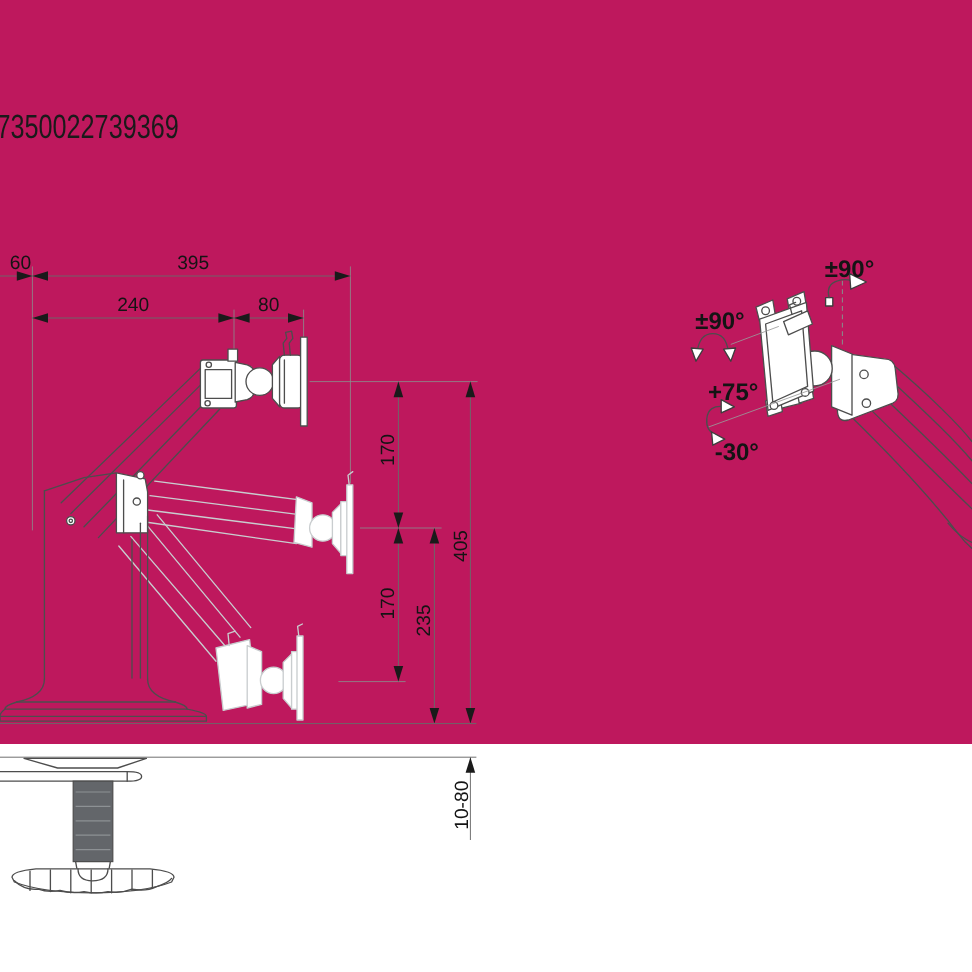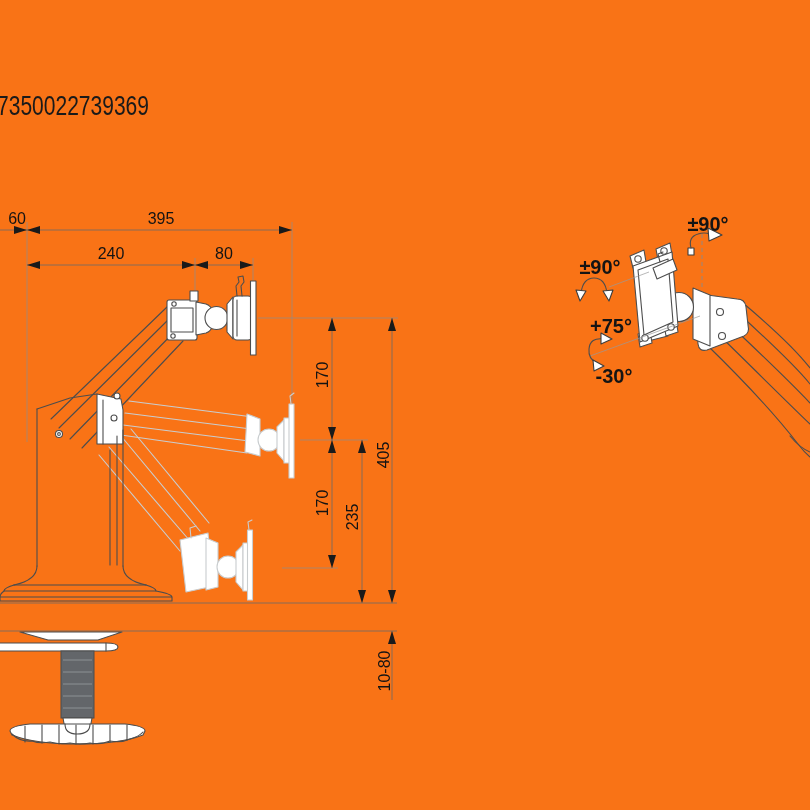--- a/index.html
+++ b/index.html
@@ -1,16 +1,16 @@
 <!DOCTYPE html>
 <html><head>
 <meta charset="utf-8">
 <style>
   html,body{margin:0;padding:0;background:#ffffff;width:810px;height:810px;overflow:hidden;}
-  #stage{position:relative;width:810px;height:810px;background:#f97316;font-family:"Liberation Sans",sans-serif;}
+  #stage{position:relative;width:810px;height:620px;background:#be185d;font-family:"Liberation Sans",sans-serif;}
   svg{display:block}
   .dimtxt{font-family:"Liberation Sans",sans-serif;font-size:16px;fill:#141414;}
   .angletxt{font-family:"Liberation Sans",sans-serif;font-size:20px;font-weight:600;fill:#141414;}
   .codetxt{font-family:"Liberation Sans",sans-serif;font-size:28px;fill:#1a1a1a;}
   .solid{stroke:#4d4d4d;stroke-width:1.1;fill:none;stroke-linejoin:round;stroke-linecap:round;}
   .solidf{stroke:#4d4d4d;stroke-width:1.1;fill:#ffffff;stroke-linejoin:round;}
   .ghost{stroke:#c9cdcf;stroke-width:1.1;fill:none;stroke-linejoin:round;stroke-linecap:round;}
   .ghostf{stroke:#c9cdcf;stroke-width:1.1;fill:#ffffff;stroke-linejoin:round;}
   .dim{stroke:#6a6a6a;stroke-width:0.8;fill:none;}
   .ext{stroke:#8c8c8c;stroke-width:0.7;fill:none;}

